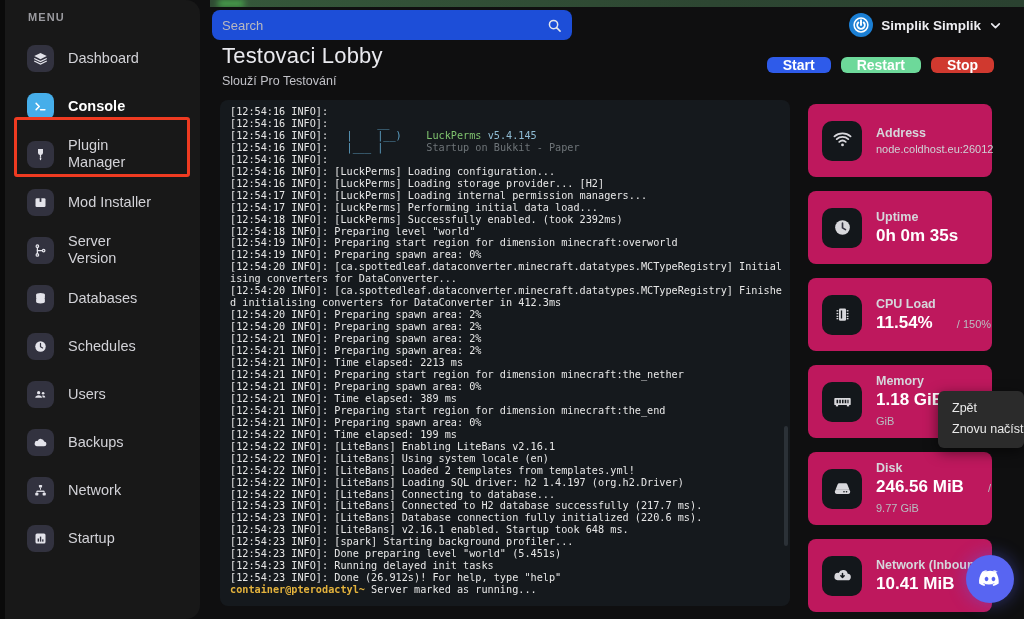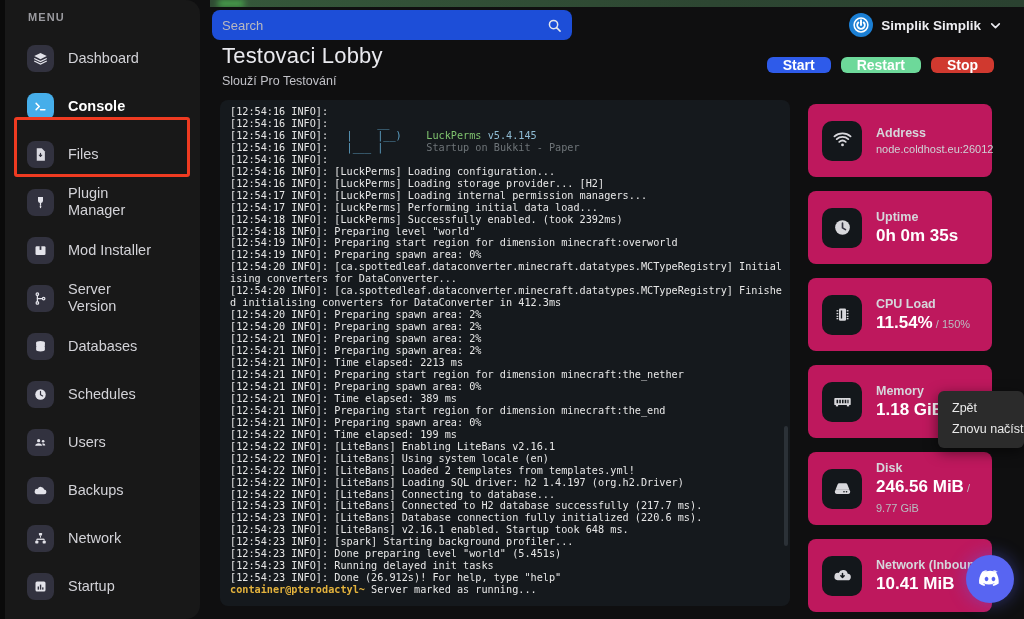--- a/index.html
+++ b/index.html
@@ -132,21 +132,21 @@
   }
   .card-icon {
     width: 40px; height: 40px; border-radius: 10px; background: #13171b;
     display: flex; align-items: center; justify-content: center;
     color: #d8d8dc; flex: 0 0 auto;
   }
   .card-body { min-width: 0; }
   .card-label { font-size: 12.5px; color: #d6d6db; font-weight: 700; }
   .card-value { font-size: 17px; color: #ffffff; font-weight: 700; margin-top: 2px; }
   .card-value.small { font-size: 11px; font-weight: 400; color: #cfd3d6; margin-top: 3px; }
-  .card-value .sub { font-size: 11px; color: #b9bec2; font-weight: 400; }
+  .card-value .sub { font-size: 11px; color: #b9bec2; font-weight: 400; padding-left: 21px; }
 
   
   .ctxmenu {
     position: absolute; left: 938px; top: 391px; width: 86px;
     background: #2b2b2b; border-radius: 6px; padding: 7px 0 8px 0;
     box-shadow: 0 4px 14px rgba(0,0,0,.55);
   }
   .ctx-item {
     font-size: 12.5px; color: #eaeaea; padding: 2px 0 2px 14px; cursor: pointer;
     line-height: 17px; white-space: nowrap;
@@ -185,29 +185,20 @@
           <span class="nav-text">Dashboard</span>
         </div>
         <div class="nav-item active">
           <span class="nav-icon">
             <svg width="15" height="15" viewBox="0 0 24 24" fill="none" stroke="currentColor" stroke-width="2.4" stroke-linecap="round" stroke-linejoin="round">
               <polyline points="5 7 10 12 5 17"></polyline>
               <line x1="12" y1="17" x2="19" y2="17"></line>
             </svg>
           </span>
           <span class="nav-text">Console</span>
-        </div>
-        <div class="nav-item">
-          <span class="nav-icon">
-            <svg width="15" height="15" viewBox="0 0 24 24" fill="currentColor">
-              <path d="M6 2h8l5 5v15H6z" opacity=".95"></path>
-              <path d="M12 10v5m0 0l-2-2m2 2l2-2" stroke="#32323f" stroke-width="1.8" fill="none" stroke-linecap="round"></path>
-            </svg>
-          </span>
-          <span class="nav-text">Files</span>
         </div>
         <div class="nav-item">
           <span class="nav-icon">
             <svg width="15" height="15" viewBox="0 0 24 24" fill="currentColor">
               <path d="M8 3h8v6a4 4 0 0 1-3 3.9V17h-2v-4.1A4 4 0 0 1 8 9V3z"></path>
               <rect x="11" y="17" width="2" height="4" rx="1"></rect>
             </svg>
           </span>
           <span class="nav-text two-line">Plugin Manager</span>
         </div>

